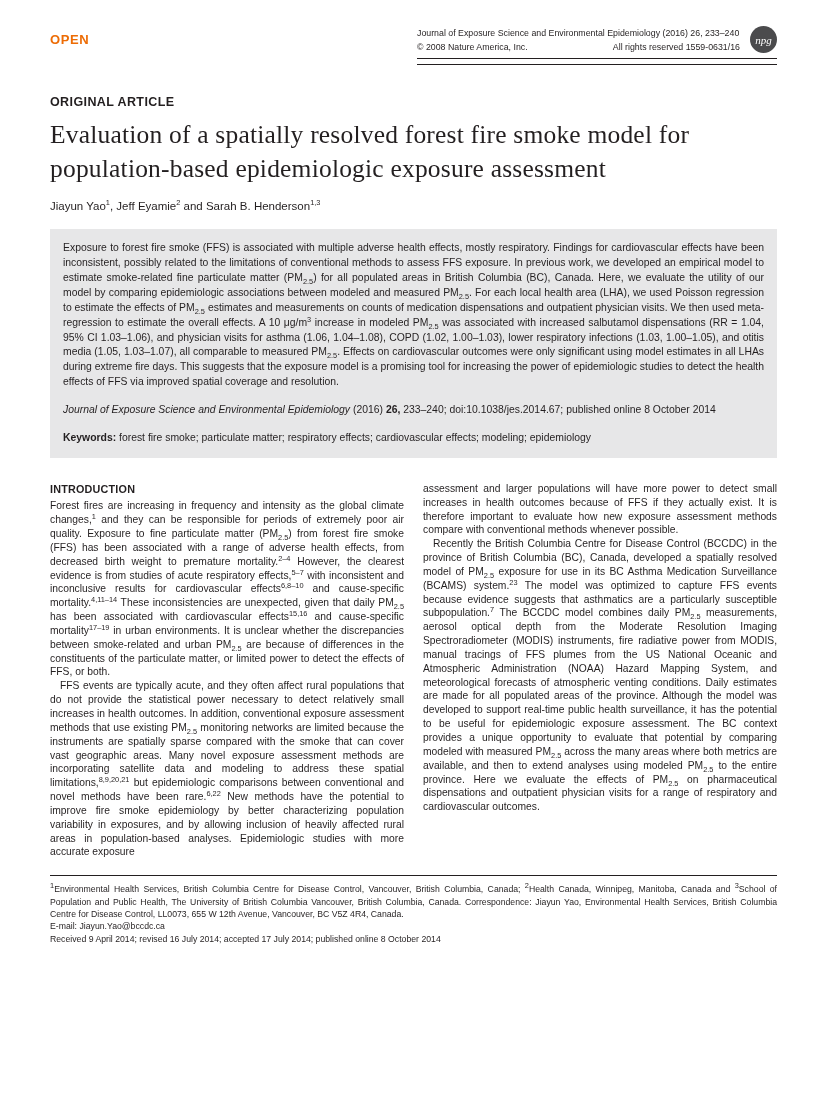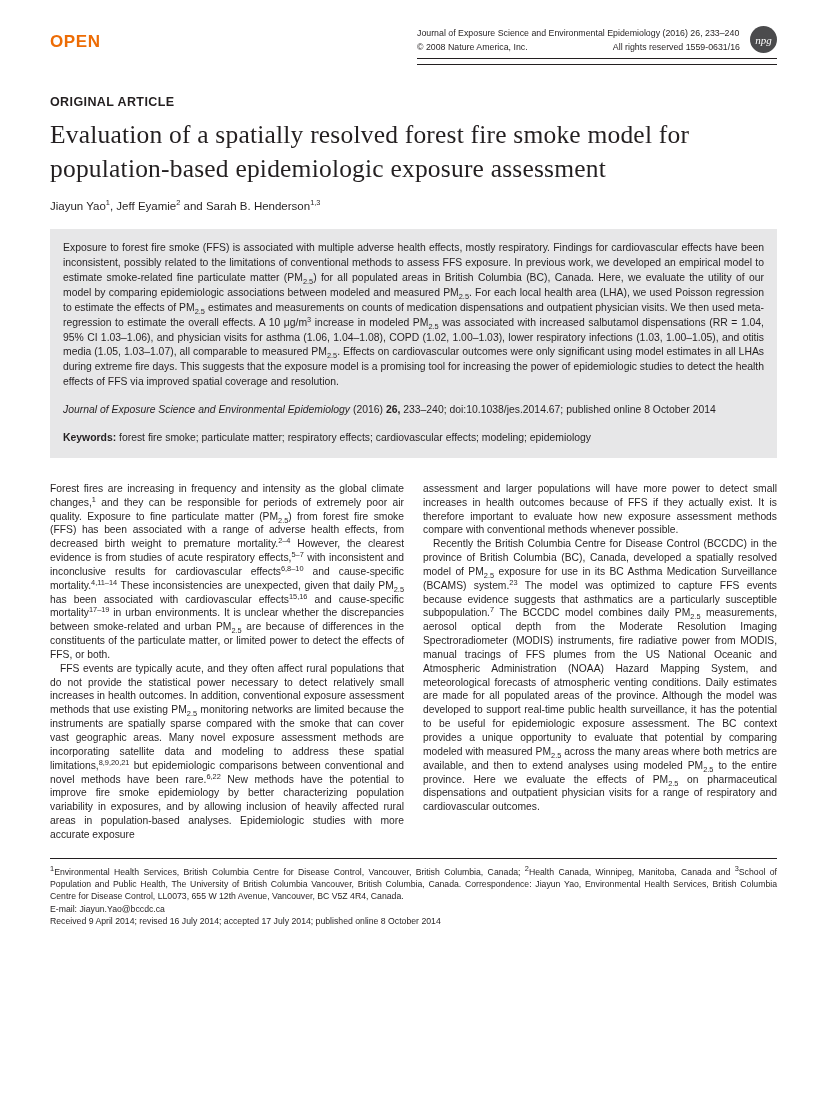--- a/index.html
+++ b/index.html
@@ -6,21 +6,21 @@
   html,body { background:#ffffff; }
   body {
     width:827px; height:1098px; overflow:hidden; position:relative;
     color:var(--text, #231f20);
     font-family:"Liberation Sans","DejaVu Sans",sans-serif;
   }
   .page { padding:26px 50px 0 50px; }
 
   
   .masthead { display:flex; justify-content:space-between; align-items:flex-start; }
-  .open-label { color:var(--accent_orange,#ED6C05); font-weight:bold; font-size:17px; letter-spacing:.6px; padding-top:6px; }
+  .open-label { color:var(--accent_orange,#ED6C05); font-weight:bold; font-size:13px; letter-spacing:.6px; padding-top:6px; }
   .mast-right { width:360px; }
   .mast-top { display:flex; align-items:flex-start; gap:10px; }
   .mast-lines { flex:1; padding-top:2px; }
   .jline { font-size:8.8px; margin-bottom:4px; white-space:nowrap; }
   .cline { font-size:8.8px; display:flex; justify-content:space-between; }
   .npg-logo {
     width:27px; height:27px; border-radius:50%; background:var(--logo_bg,#4B4B4D);
     color:#fff; display:flex; align-items:center; justify-content:center;
     font-size:11px; font-style:italic; font-family:"Liberation Serif","DejaVu Serif",serif;
     flex-shrink:0;
@@ -87,20 +87,21 @@
   <div class="authors">Jiayun Yao<sup>1</sup>, Jeff Eyamie<sup>2</sup> and Sarah B. Henderson<sup>1,3</sup></div>
 
   <section class="abstract">
     <p class="abs-text">Exposure to forest fire smoke (FFS) is associated with multiple adverse health effects, mostly respiratory. Findings for cardiovascular effects have been inconsistent, possibly related to the limitations of conventional methods to assess FFS exposure. In previous work, we developed an empirical model to estimate smoke-related fine particulate matter (PM<sub>2.5</sub>) for all populated areas in British Columbia (BC), Canada. Here, we evaluate the utility of our model by comparing epidemiologic associations between modeled and measured PM<sub>2.5</sub>. For each local health area (LHA), we used Poisson regression to estimate the effects of PM<sub>2.5</sub> estimates and measurements on counts of medication dispensations and outpatient physician visits. We then used meta-regression to estimate the overall effects. A 10 μg/m<sup>3</sup> increase in modeled PM<sub>2.5</sub> was associated with increased salbutamol dispensations (RR = 1.04, 95% CI 1.03–1.06), and physician visits for asthma (1.06, 1.04–1.08), COPD (1.02, 1.00–1.03), lower respiratory infections (1.03, 1.00–1.05), and otitis media (1.05, 1.03–1.07), all comparable to measured PM<sub>2.5</sub>. Effects on cardiovascular outcomes were only significant using model estimates in all LHAs during extreme fire days. This suggests that the exposure model is a promising tool for increasing the power of epidemiologic studies to detect the health effects of FFS via improved spatial coverage and resolution.</p>
     <p class="abs-cite"><em>Journal of Exposure Science and Environmental Epidemiology</em> (2016) <strong>26,</strong> 233–240; doi:10.1038/jes.2014.67; published online 8 October 2014</p>
     <p class="abs-keywords"><strong>Keywords:</strong> <span>forest fire smoke; particulate matter; respiratory effects; cardiovascular effects; modeling; epidemiology</span></p>
   </section>
 
   <main class="columns">
     <div class="col">
+      <h2 class="sec-head">INTRODUCTION</h2>
       <p>Forest fires are increasing in frequency and intensity as the global climate changes,<sup>1</sup> and they can be responsible for periods of extremely poor air quality. Exposure to fine particulate matter (PM<sub>2.5</sub>) from forest fire smoke (FFS) has been associated with a range of adverse health effects, from decreased birth weight to premature mortality.<sup>2–4</sup> However, the clearest evidence is from studies of acute respiratory effects,<sup>5–7</sup> with inconsistent and inconclusive results for cardiovascular effects<sup>6,8–10</sup> and cause-specific mortality.<sup>4,11–14</sup> These inconsistencies are unexpected, given that daily PM<sub>2.5</sub> has been associated with cardiovascular effects<sup>15,16</sup> and cause-specific mortality<sup>17–19</sup> in urban environments. It is unclear whether the discrepancies between smoke-related and urban PM<sub>2.5</sub> are because of differences in the constituents of the particulate matter, or limited power to detect the effects of FFS, or both.</p>
       <p class="indent">FFS events are typically acute, and they often affect rural populations that do not provide the statistical power necessary to detect relatively small increases in health outcomes. In addition, conventional exposure assessment methods that use existing PM<sub>2.5</sub> monitoring networks are limited because the instruments are spatially sparse compared with the smoke that can cover vast geographic areas. Many novel exposure assessment methods are incorporating satellite data and modeling to address these spatial limitations,<sup>8,9,20,21</sup> but epidemiologic comparisons between conventional and novel methods have been rare.<sup>6,22</sup> New methods have the potential to improve fire smoke epidemiology by better characterizing population variability in exposures, and by allowing inclusion of heavily affected rural areas in population-based analyses. Epidemiologic studies with more accurate exposure</p>
     </div>
     <div class="col">
       <p>assessment and larger populations will have more power to detect small increases in health outcomes because of FFS if they actually exist. It is therefore important to evaluate how new exposure assessment methods compare with conventional methods whenever possible.</p>
       <p class="indent">Recently the British Columbia Centre for Disease Control (BCCDC) in the province of British Columbia (BC), Canada, developed a spatially resolved model of PM<sub>2.5</sub> exposure for use in its BC Asthma Medication Surveillance (BCAMS) system.<sup>23</sup> The model was optimized to capture FFS events because evidence suggests that asthmatics are a particularly susceptible subpopulation.<sup>7</sup> The BCCDC model combines daily PM<sub>2.5</sub> measurements, aerosol optical depth from the Moderate Resolution Imaging Spectroradiometer (MODIS) instruments, fire radiative power from MODIS, manual tracings of FFS plumes from the US National Oceanic and Atmospheric Administration (NOAA) Hazard Mapping System, and meteorological forecasts of atmospheric venting conditions. Daily estimates are made for all populated areas of the province. Although the model was developed to support real-time public health surveillance, it has the potential to be useful for epidemiologic exposure assessment. The BC context provides a unique opportunity to evaluate that potential by comparing modeled with measured PM<sub>2.5</sub> across the many areas where both metrics are available, and then to extend analyses using modeled PM<sub>2.5</sub> to the entire province. Here we evaluate the effects of PM<sub>2.5</sub> on pharmaceutical dispensations and outpatient physician visits for a range of respiratory and cardiovascular outcomes.</p>
     </div>
   </main>
 
   <footer class="footnotes">

